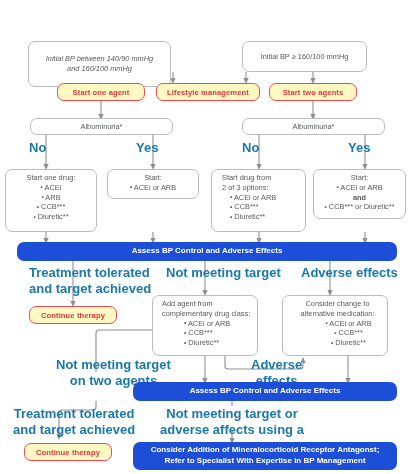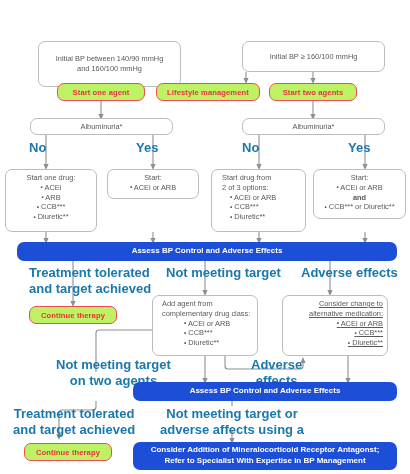--- a/index.html
+++ b/index.html
@@ -24,21 +24,21 @@
     color:#58595b;
     font-size:7.4px;
     line-height:1.32;
     text-align:center;
     padding:3px 4px;
   }
   
   .red{
     border:1.1px solid #ef4b52;
     border-radius:7px;
-    background:#bef264;
+    background:#fef9c3;
     color:#e8343c;
     font-weight:bold;
     font-size:7.6px;
     text-align:center;
     letter-spacing:.1px;
   }
   
   .olive{
     background:#1d4ed8;
     border-radius:7px;
@@ -128,26 +128,26 @@
 
       <path d="M96,401 L96,407 Q96,410 93,410 L62,410 Q59,410 59,413 L59,437" marker-end="url(#ah)"></path>
 
       <path d="M232,401 L232,406"></path>
       <path d="M232,430 L232,441" marker-end="url(#ah)"></path>
 
       <path d="M73,261 L73,261"></path>
     </g>
   </svg>
 
-  <div class="node grey" style="left:38px;top:41px;width:143px;height:46px;">
+  <div class="node grey" style="left:28px;top:41px;width:143px;height:46px;font-style:italic;">
     <span style="white-space:pre-line;">Initial BP between 140/90 mmHg
 and 160/100 mmHg</span>
   </div>
 
-  <div class="node grey" style="left:242px;top:41px;width:143px;height:31px;">
+  <div class="node grey" style="left:242px;top:41px;width:125px;height:31px;">
     <span style="white-space:pre-line;">Initial BP ≥ 160/100 mmHg</span>
   </div>
 
   <div class="node red" style="left:57px;top:83px;width:88px;height:18px;">
     <span>Start one agent</span>
   </div>
 
   <div class="node red" style="left:156px;top:83px;width:104px;height:18px;">
     <span>Lifestyle management</span>
   </div>
@@ -222,21 +222,21 @@
     <div class="lst" style="text-align:left;padding-left:5px;">
       <span class="hd" style="white-space:pre-line;">Add agent from
 complementary drug class:</span>
       <span class="it" style="padding-left:22px;"><span class="bullet">▪</span> <span>ACEi or ARB</span></span>
       <span class="it" style="padding-left:22px;"><span class="bullet">▪</span> <span>CCB***</span></span>
       <span class="it" style="padding-left:22px;"><span class="bullet">▪</span> <span>Diuretic**</span></span>
     </div>
   </div>
 
   <div class="node grey" style="left:282px;top:295px;width:106px;height:61px;align-items:flex-start;">
-    <div class="lst" style="text-align:right;padding-left:5px;text-decoration:underline;">
+    <div class="lst" style="text-align:center;padding-left:5px;">
       <span class="hd" style="white-space:pre-line;">Consider change to
 alternative medication:</span>
       <span class="it" style="padding-left:22px;"><span class="bullet">▪</span> <span>ACEi or ARB</span></span>
       <span class="it" style="padding-left:22px;"><span class="bullet">▪</span> <span>CCB***</span></span>
       <span class="it" style="padding-left:22px;"><span class="bullet">▪</span> <span>Diuretic**</span></span>
     </div>
   </div>
 
   <div class="edgelabel" style="left:56px;top:357px;text-align:center;">Not meeting target
 on two agents</div>

